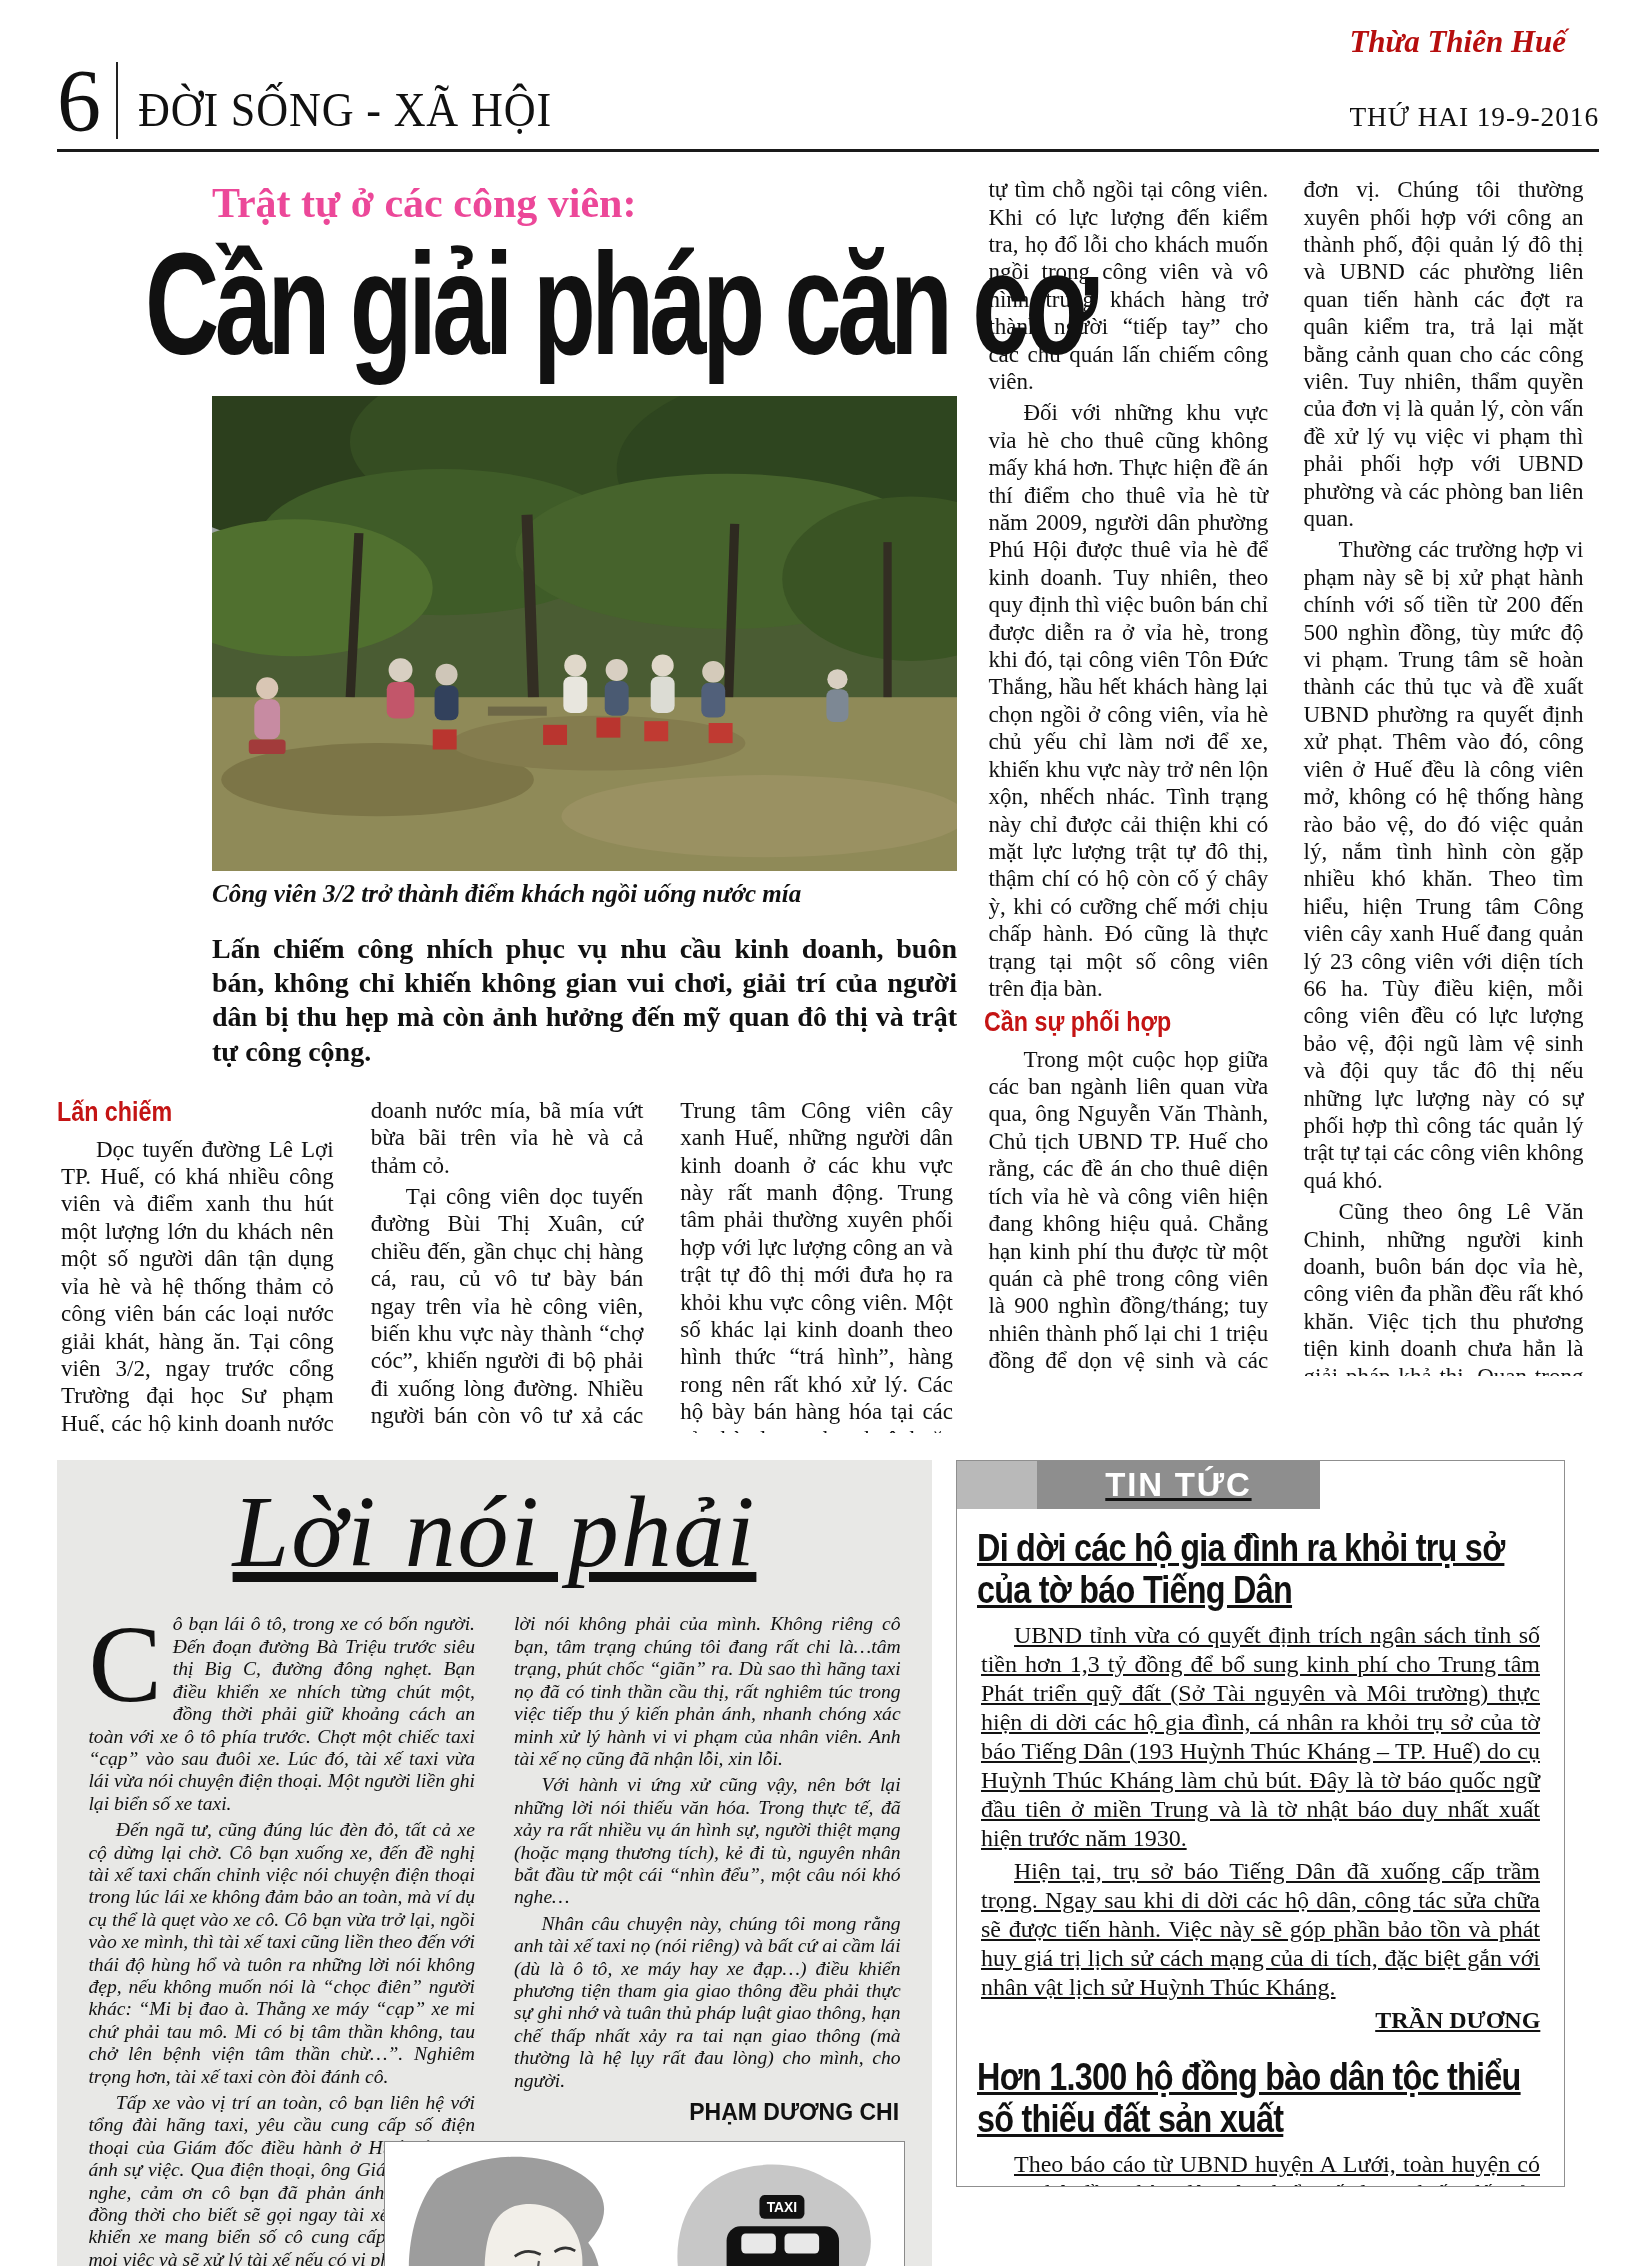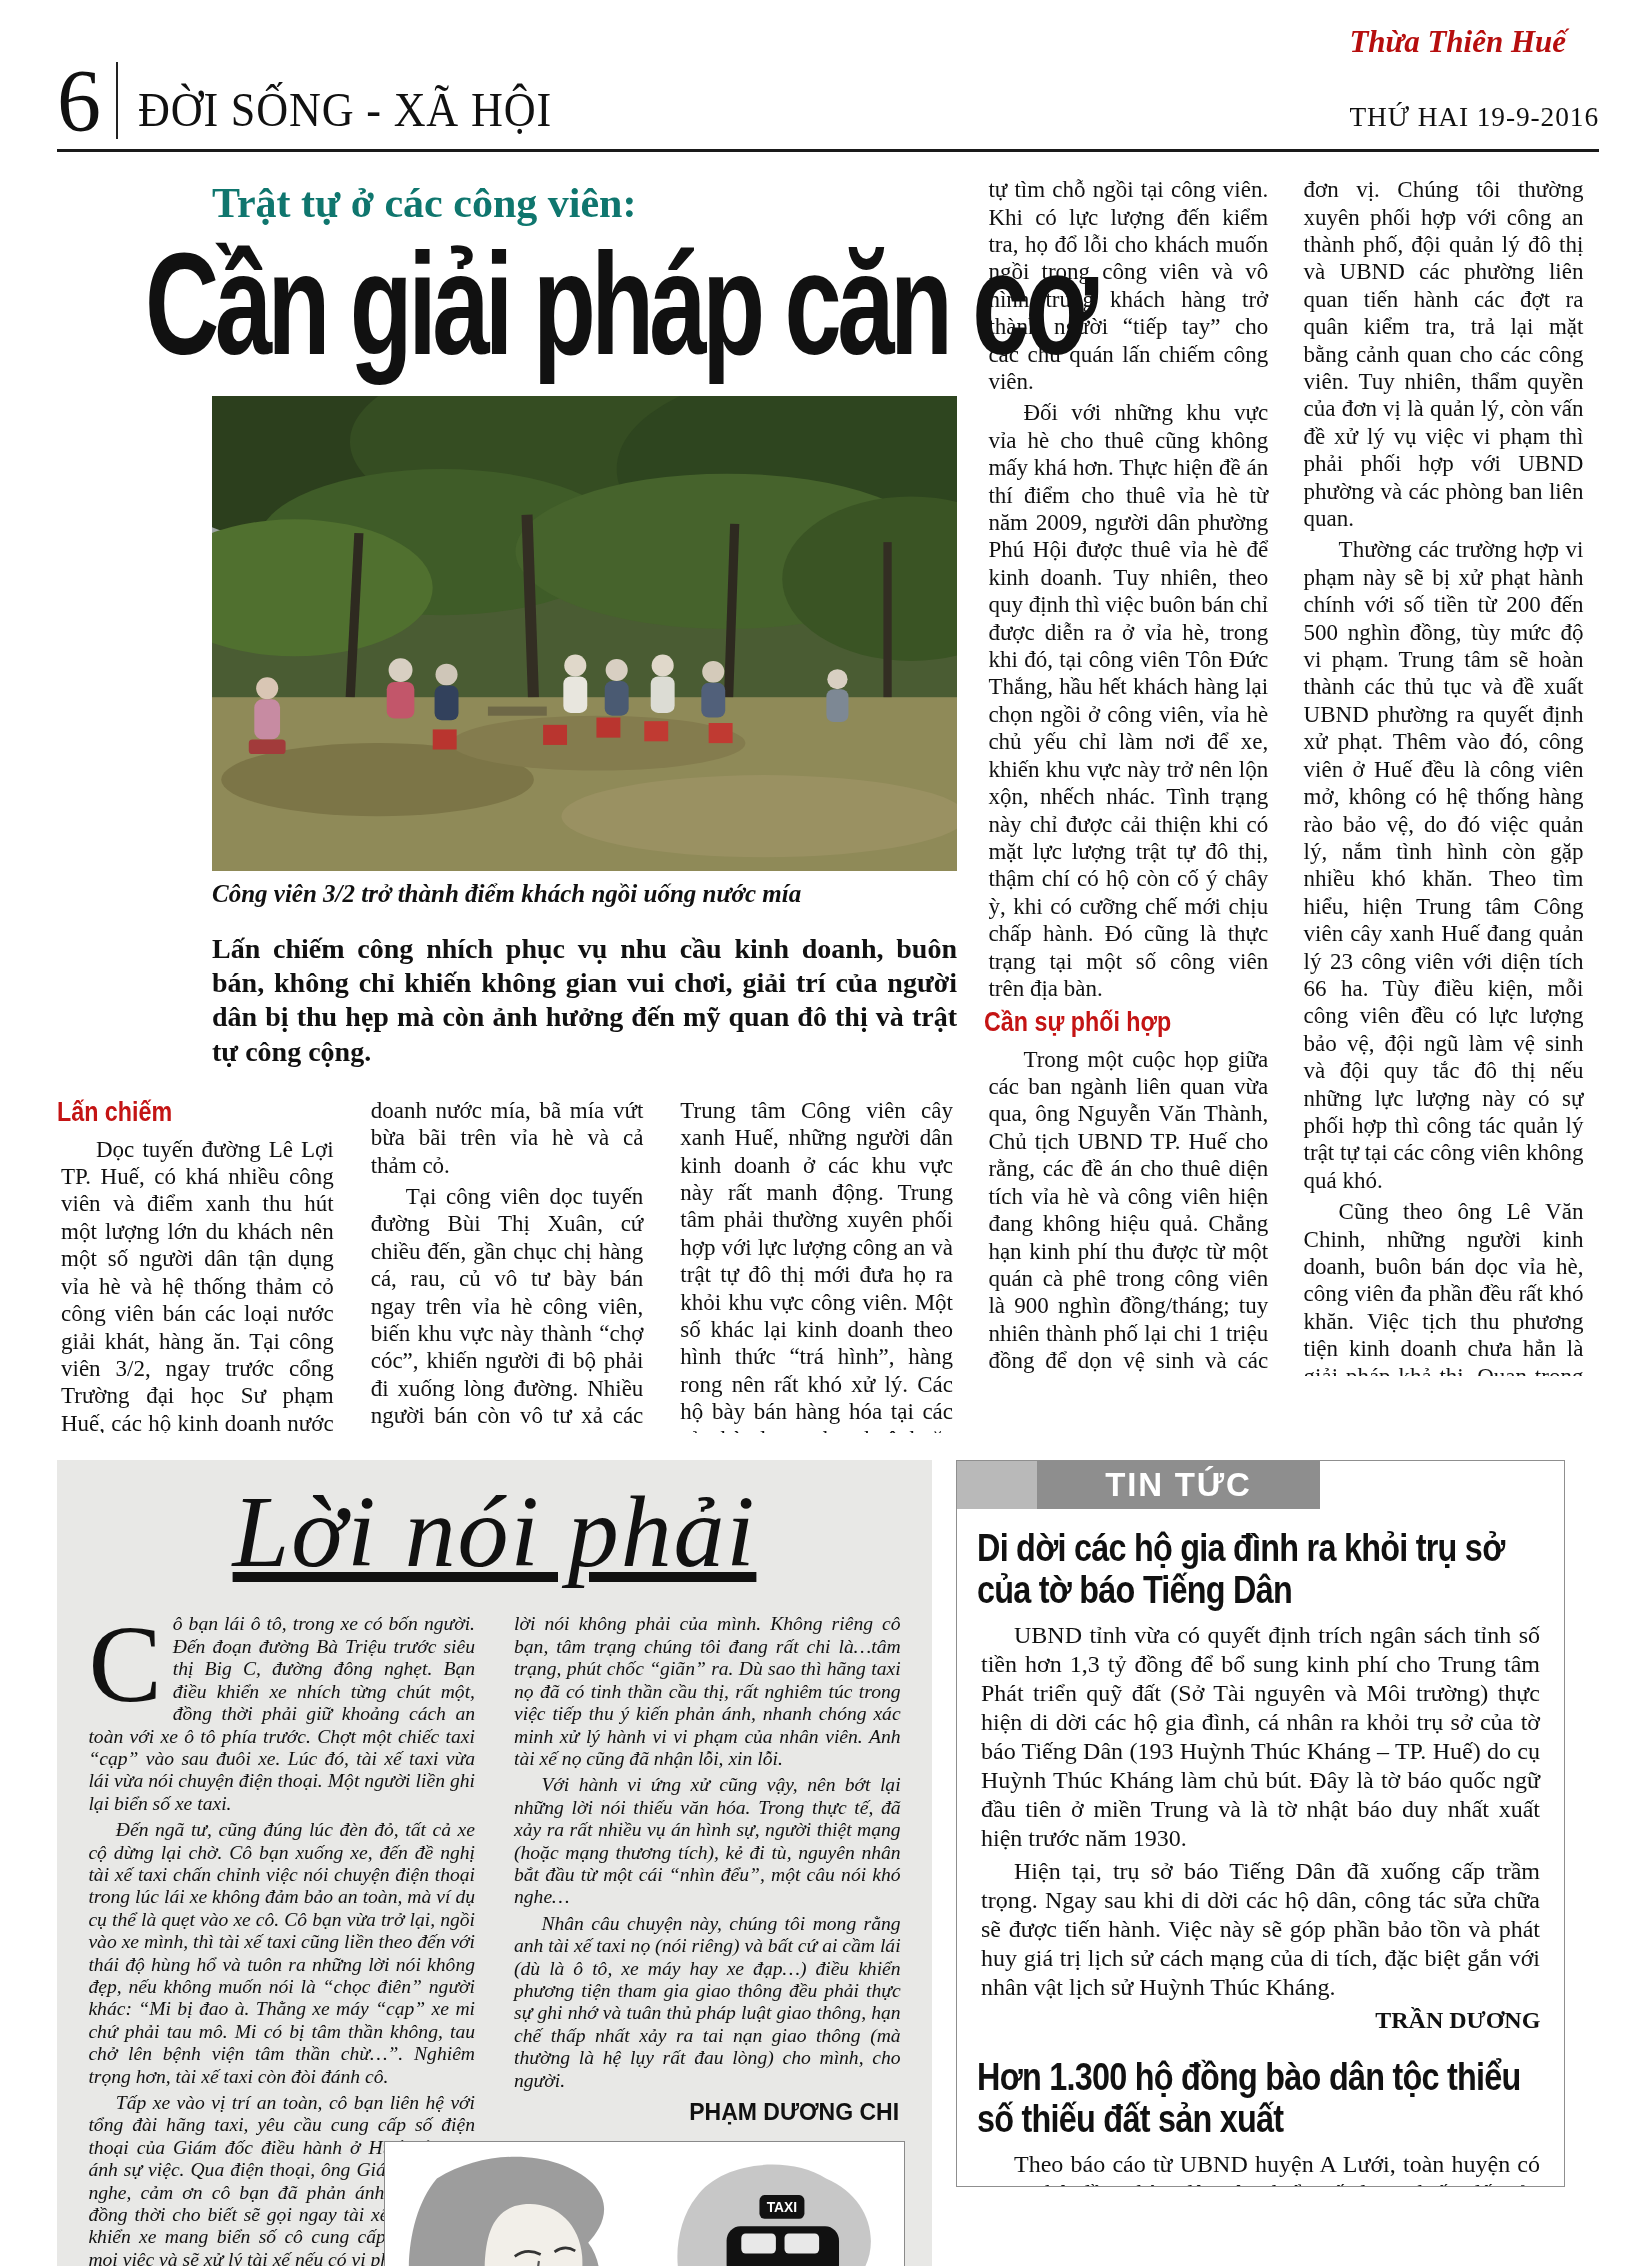--- a/index.html
+++ b/index.html
@@ -11,21 +11,21 @@
   .mast-div{width:2.7px;height:77px;background:#222;margin:0 20px 1.8px 16.4px;}
   .section-name{font:normal 48px "Liberation Serif",serif;letter-spacing:0.9px;display:inline-block;transform:scaleX(.92);transform-origin:0 100%;white-space:nowrap;margin-bottom:3.7px;}
   .mast-right{margin-left:auto;display:flex;align-items:baseline;gap:42px;margin-bottom:7.3px;flex-direction:column;}
   .paper-name{font:bold italic 31px "Liberation Serif",serif;color:#b60e0e;}
   .issue-date{font:normal 27.4px "Liberation Serif",serif;letter-spacing:0.9px;}
   .mast-rule{height:2.7px;background:#1a1a1a;margin:0 48px 0 57px;}
   
   .main-art{display:flex;gap:27.4px;padding:14.6px 48px 0 57px;}
   .art-left{width:900px;flex:none;}
   .art-right{width:603px;flex:none;display:flex;gap:27.4px;height:1204px;overflow:hidden;padding-top:5.5px;}
-  .kicker{font:bold 42px "Liberation Serif",serif;color:#0f766e;margin:12.8px 0 5.5px 155px;}
+  .kicker{font:bold 42px "Liberation Serif",serif;color:#ec4899;margin:12.8px 0 5.5px 155px;}
   .headline{font:bold 144px/1.0 "Liberation Sans",sans-serif;letter-spacing:-6.4px;white-space:nowrap;width:140%;transform:scaleX(.715);transform-origin:0 0;margin:5.5px 0 0 88px;height:163px;}
   .photo-wrap{margin:20px 0 0 155px;width:745px;}
   .photo{width:745px;height:475px;display:block;background:#5b6b4a;}
   .caption{font:bold italic 25px "Liberation Serif",serif;margin:9.1px 0 0 155px;}
   .lead{font:bold 28px/1.22 "Liberation Serif",serif;margin:24px 0 0 155px;text-align:justify;}
   .cols3{display:flex;gap:29px;margin-top:24px;height:340px;overflow:hidden;}
   .col{flex:1;min-width:0;}
   .para{font:normal 23px/27.4px "Liberation Serif",serif;text-align:justify;margin:4px;}
   .para.ind{text-indent:35px;}
   h3.subhead{font:bold 27.4px "Liberation Sans",sans-serif;color:#c41414;margin:3.7px 0 7.3px 0;display:block;width:118%;transform:scaleX(.85);transform-origin:0 50%;white-space:nowrap;}
@@ -37,21 +37,21 @@
   .edi-title{font:normal italic 102px/1.05 "Liberation Serif",serif;text-align:center;margin:5.5px 0 24px 0;letter-spacing:1.8px;text-decoration:underline;}
   .edi-cols{display:flex;gap:31px;}
   .edi-col{flex:1;min-width:0;}
   .edi-col .para{font:italic 19.6px/22.4px "Liberation Serif",serif;}
   .edi-col .para.ind{text-indent:27.4px;}
   .edi-col p.byline{font:bold 23px "Liberation Sans",sans-serif;margin-top:7.3px;}
   .dropcap::first-letter{float:left;font-size:110px;line-height:.82;padding:5.5px 11px 0 0;font-style:normal;}
   .illus{margin-top:14.6px;width:132%;margin-left:-32%;height:249px;background:#fff;border:0.9px solid #8a8a8a;box-sizing:border-box;}
   .illus svg{width:100%;height:100%;display:block;}
   
-  .newsbox{width:609px;height:727px;flex:none;border:0.9px solid #8f8f8f;box-sizing:border-box;padding:0 20px 14.6px 20px;overflow:hidden;}
+  .newsbox{width:609px;height:727px;flex:none;border:0.9px solid #8f8f8f;box-sizing:border-box;padding:0 20px 14.6px 20px;overflow:hidden;text-decoration:underline;}
   .newsbar{display:flex;height:48px;width:64%;margin:0 0 18.3px -20px;}
   .newsbar .cap{width:80px;background:#b9b9b9;}
   .newsbar .lbl{flex:1;background:#8e8e8e;color:#fff;font:bold 33px/48px "Liberation Sans",sans-serif;text-align:center;letter-spacing:1.8px;}
   .news-title{font:bold 39px/1.08 "Liberation Sans",sans-serif;letter-spacing:-0.9px;width:121%;transform:scaleX(.83);transform-origin:0 0;margin:0 0 9.1px 0;}
   .news-art .para{font:normal 24px/29px "Liberation Serif",serif;}
   .news-art .para.ind{text-indent:33px;}
   .news-art p.byline{font:bold 24px "Liberation Serif",serif;margin:5.5px 3.7px 22px 0;}
 </style>
 </head>
 <body>

